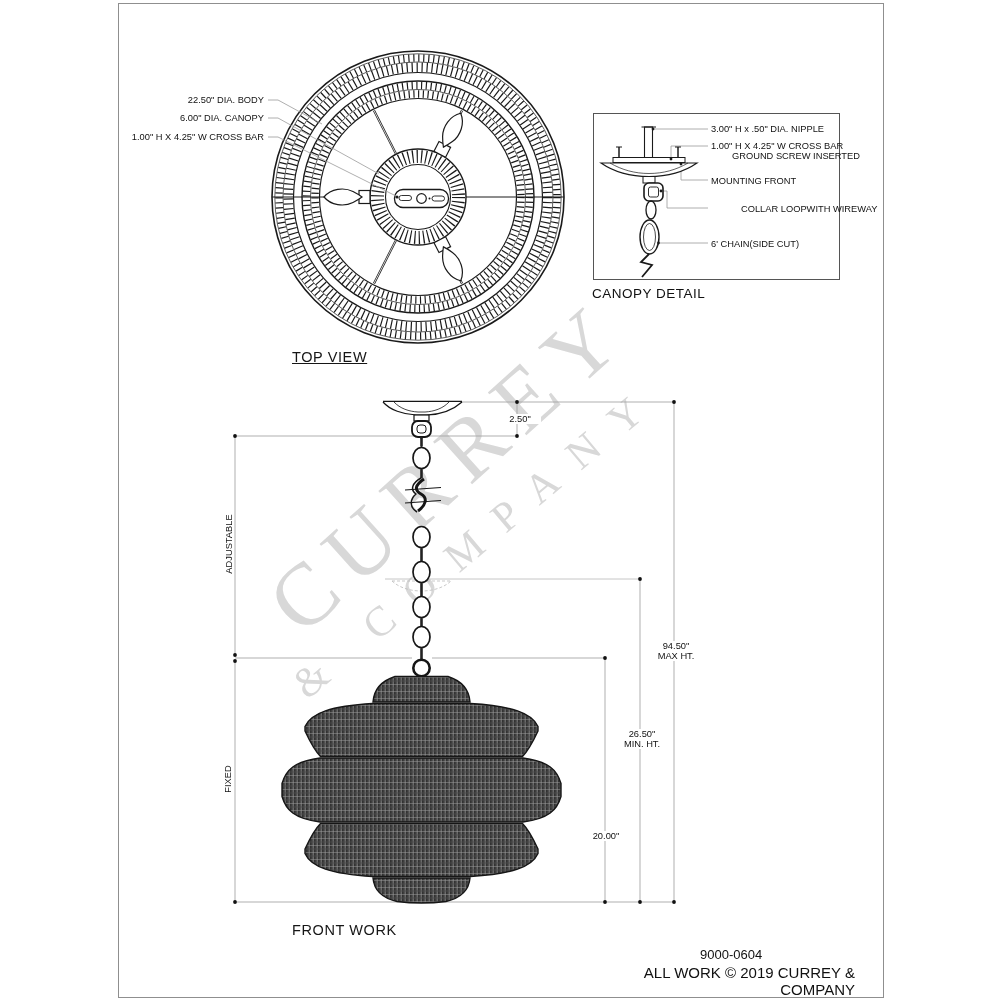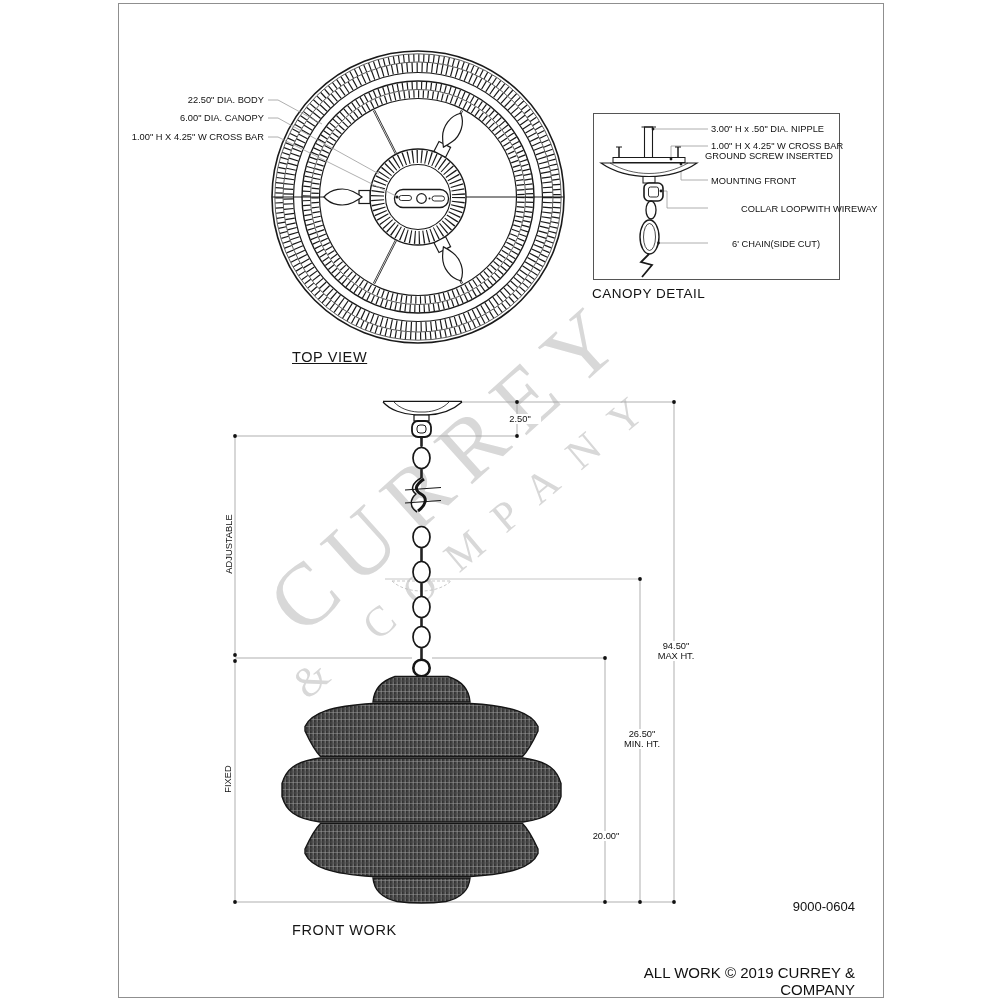--- a/index.html
+++ b/index.html
@@ -14,21 +14,21 @@
       transform:rotate(-40deg);transform-origin:0 100%;}
   svg#linework{position:absolute;left:0;top:0;}
   .lbl{position:absolute;font-size:9.3px;line-height:1.08;white-space:pre;color:#111;}
   .rt{text-align:right;}
   .ctr{text-align:center;}
   .onwhite{background:#fff;padding:0 2px;}
   .viewtitle{position:absolute;font-size:14.5px;letter-spacing:0.6px;color:#161616;}
   #canopy-detail-box{position:absolute;left:593px;top:113px;width:245px;height:165px;border:1px solid #555;}
   #canopy-detail-title{position:absolute;left:592px;top:286px;font-size:13.5px;letter-spacing:0.5px;}
   .vert{transform:rotate(-90deg);transform-origin:center center;}
-  #partno{position:absolute;left:700px;top:899px;width:155px;text-align:right;font-size:13px;}
+  #partno{position:absolute;left:700px;top:947px;width:155px;font-size:13px;}
   #copyright{position:absolute;left:600px;top:964px;width:255px;text-align:right;font-size:15px;}
 </style>
 </head>
 <body>
 
 <div id="page">
 
   <div class="wm" id="wm-primary">CURREY</div>
   <div class="wm" id="wm-secondary">&amp; COMPANY</div>
 
@@ -228,24 +228,24 @@
   </svg>
 
   <div class="lbl rt" style="left:104px;top:95px;width:160px;">22.50" DIA. BODY</div>
   <div class="lbl rt" style="left:104px;top:113px;width:160px;">6.00" DIA. CANOPY</div>
   <div class="lbl rt" style="left:104px;top:132px;width:160px;">1.00" H X 4.25" W CROSS BAR</div>
   <div class="viewtitle" style="left:292px;top:349px;text-decoration:underline;">TOP VIEW</div>
 
   <div id="canopy-detail-box"></div>
   <div class="lbl" style="left:711px;top:124px;">3.00" H x .50" DIA. NIPPLE</div>
   <div class="lbl" style="left:711px;top:141px;">1.00" H X 4.25" W CROSS BAR</div>
-  <div class="lbl" style="left:705px;top:150.5px;">GROUND SCREW INSERTED</div>
+  <div class="lbl" style="left:732px;top:150.5px;">GROUND SCREW INSERTED</div>
   <div class="lbl" style="left:711px;top:175.5px;">MOUNTING FRONT</div>
   <div class="lbl" style="left:741px;top:203.5px;">COLLAR LOOPWITH WIREWAY</div>
-  <div class="lbl" style="left:732px;top:238.5px;">6' CHAIN(SIDE CUT)</div>
+  <div class="lbl" style="left:711px;top:238.5px;">6' CHAIN(SIDE CUT)</div>
   <div id="canopy-detail-title">CANOPY DETAIL</div>
 
   <div class="lbl ctr onwhite" style="left:499px;top:414px;width:38px;">2.50"</div>
   <div class="lbl ctr onwhite" style="left:648px;top:641px;width:52px;"><span>94.50"</span><br><span>MAX HT.</span></div>
   <div class="lbl ctr onwhite" style="left:614px;top:729px;width:52px;"><span>26.50"</span><br><span>MIN. HT.</span></div>
   <div class="lbl ctr onwhite" style="left:585px;top:831px;width:38px;">20.00"</div>
   <div class="lbl ctr vert" style="left:194px;top:539px;width:70px;">ADJUSTABLE</div>
   <div class="lbl ctr vert" style="left:208px;top:774px;width:40px;">FIXED</div>
   <div class="viewtitle" style="left:292px;top:922px;">FRONT WORK</div>
 

